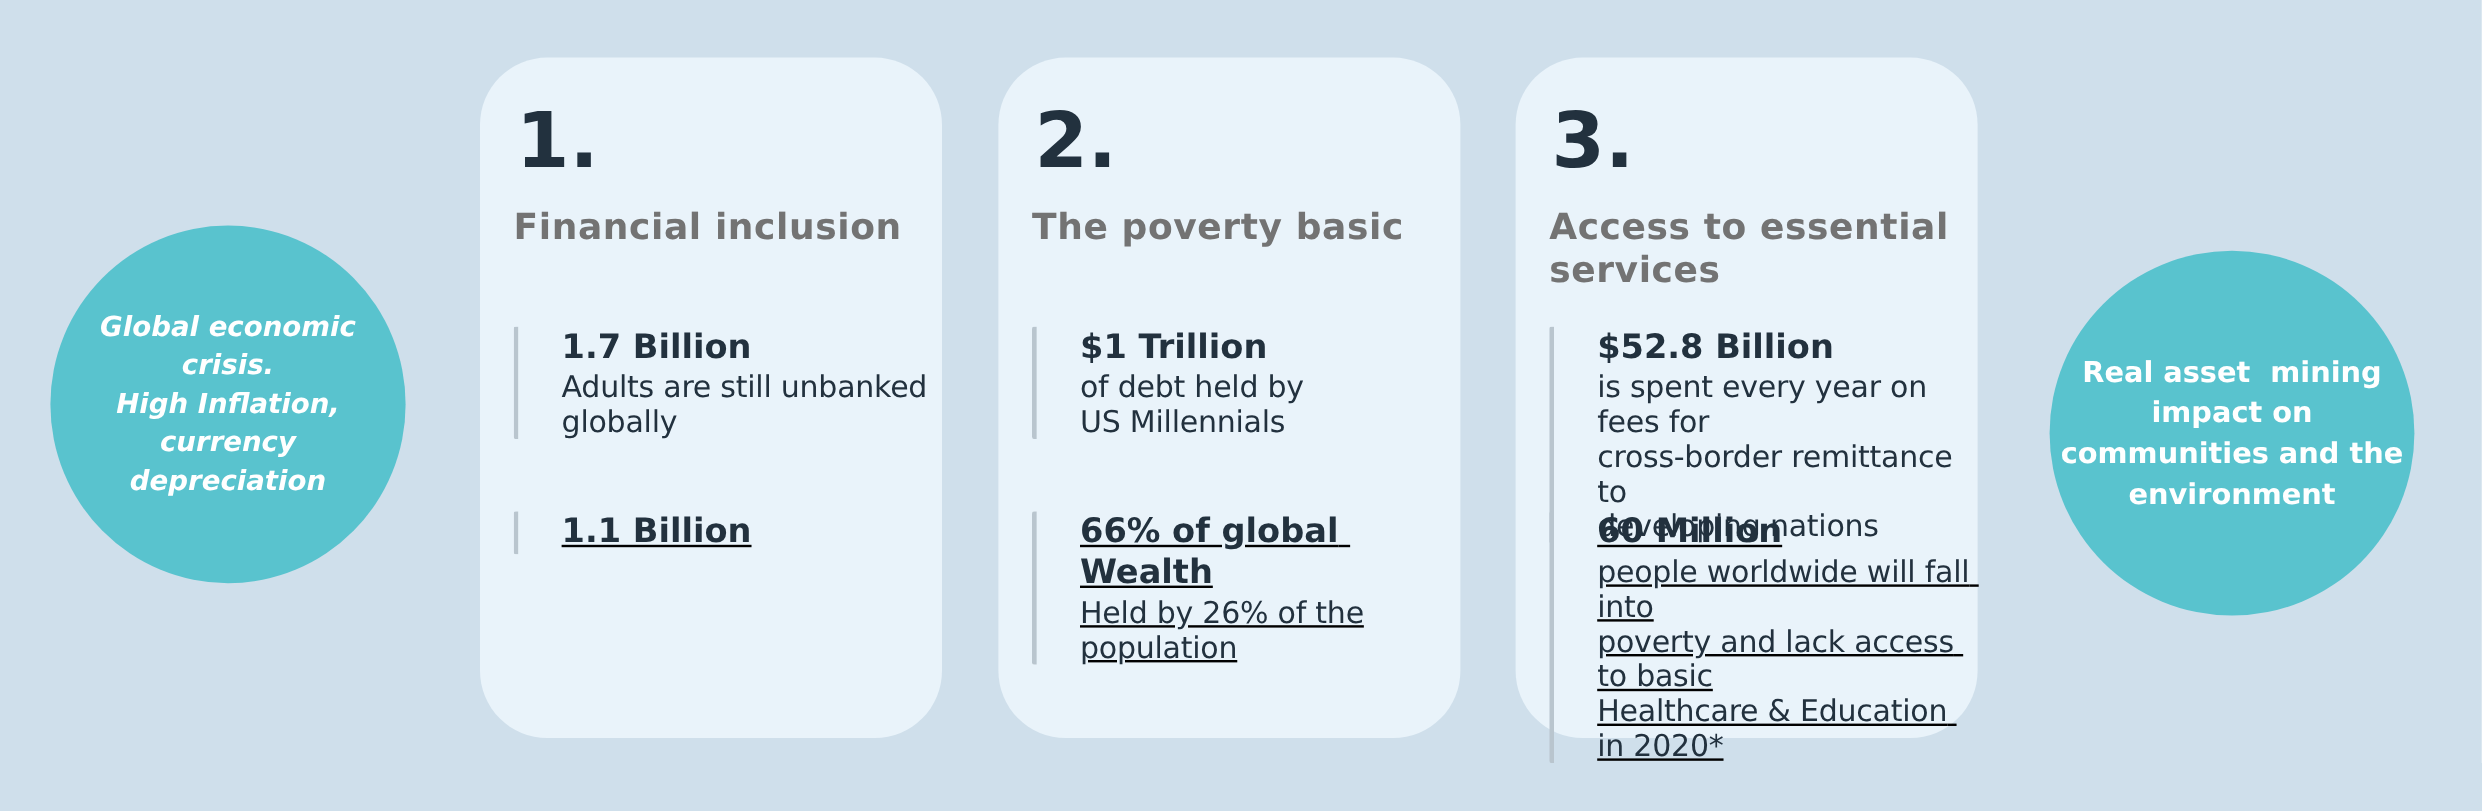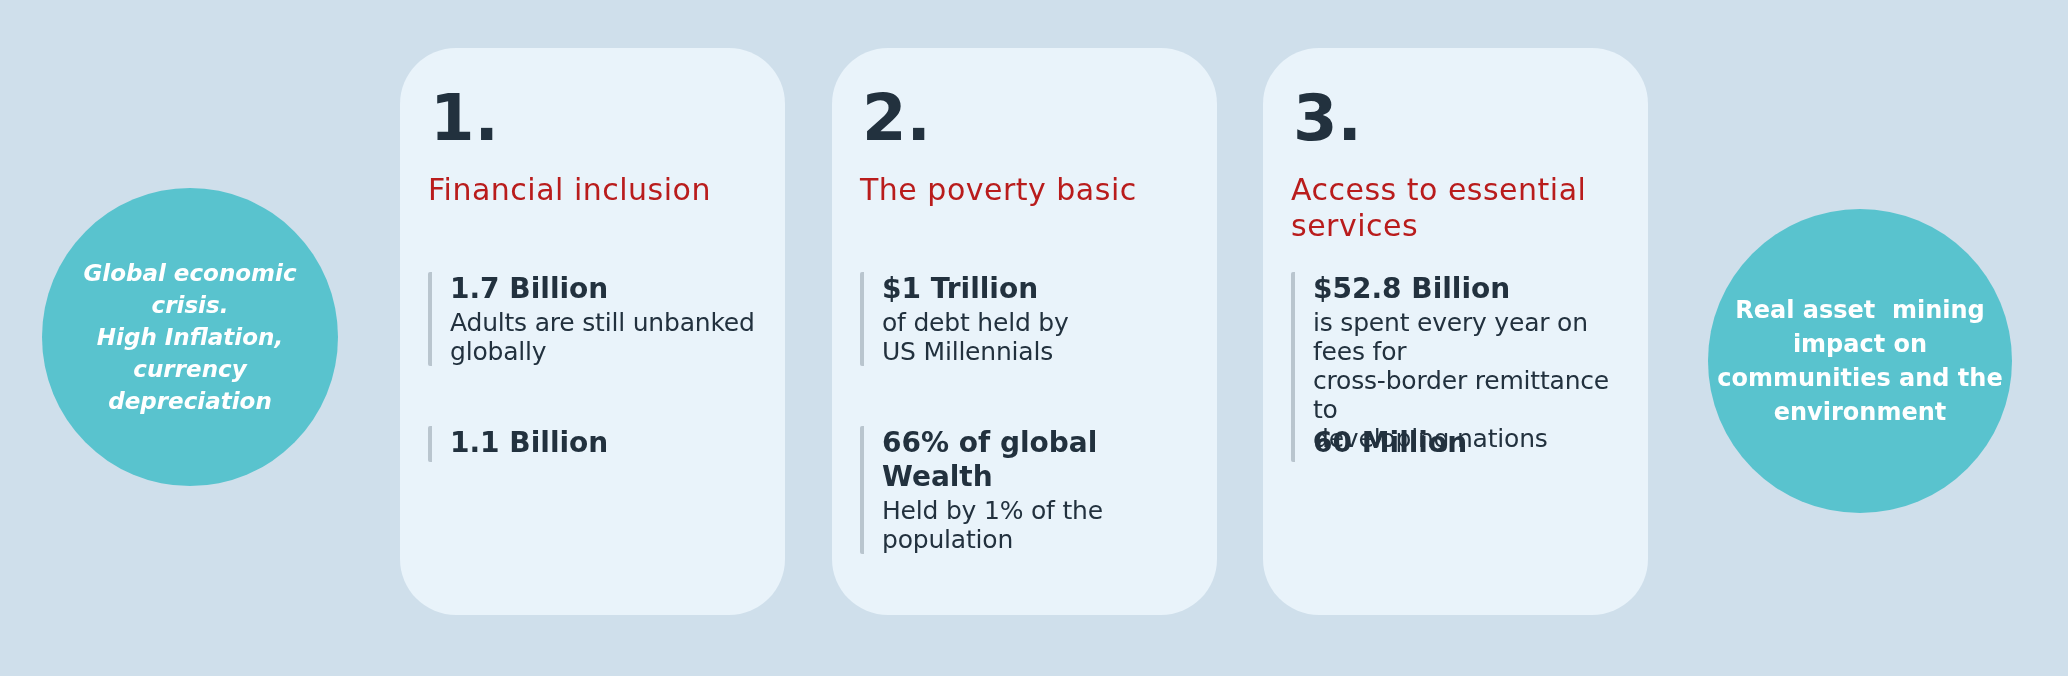--- a/index.html
+++ b/index.html
@@ -54,35 +54,35 @@
     line-height: 1;
     font-weight: bold;
     color: #22313e;
   }
   .card-title {
     position: absolute;
     left: 28px;
     top: 124px;
     font-size: 30px;
     line-height: 36px;
-    font-weight: normal;
+    font-weight: bold;
     letter-spacing: 0.5px;
-    color: #b91c1c;
+    color: #737373;
     white-space: pre-wrap;
   }
   .stat {
     position: absolute;
     left: 28px;
     width: 312px;
     border-left: 4px solid #b9c5ce;
     border-radius: 2px;
-    padding-left: 18px;
+    padding-left: 36px;
   }
   .stat-1 { top: 224px; }
-  .stat-2 { top: 378px; }
+  .stat-2 { top: 378px; text-decoration: underline; }
   .stat-value {
     font-size: 28px;
     line-height: 34px;
     font-weight: bold;
     color: #22313e;
     margin-bottom: 2px;
     white-space: pre-wrap;
   }
   .stat-description {
     font-size: 25px;
@@ -121,37 +121,40 @@
   <div class="card card-2">
     <div class="card-number">2.</div>
     <div class="card-title">The poverty basic</div>
     <div class="stat stat-1">
       <div class="stat-value">$1 Trillion</div>
       <div class="stat-description">of debt held by
 US Millennials</div>
     </div>
     <div class="stat stat-2">
       <div class="stat-value">66% of global Wealth</div>
-      <div class="stat-description">Held by 1% of the
+      <div class="stat-description">Held by 26% of the
 population</div>
     </div>
   </div>
 
   <div class="card card-3">
     <div class="card-number">3.</div>
     <div class="card-title">Access to essential
 services</div>
     <div class="stat stat-1">
       <div class="stat-value">$52.8 Billion</div>
       <div class="stat-description">is spent every year on fees for
 cross-border remittance to
 developing nations</div>
     </div>
     <div class="stat stat-2">
       <div class="stat-value">60 Million</div>
+      <div class="stat-description">people worldwide will fall into
+poverty and lack access to basic
+Healthcare &amp; Education in 2020*</div>
     </div>
   </div>
 
   <div class="circle circle-right">
     <div class="circle-text">Real asset  mining
 impact on
 communities and the
 environment</div>
   </div>
 

